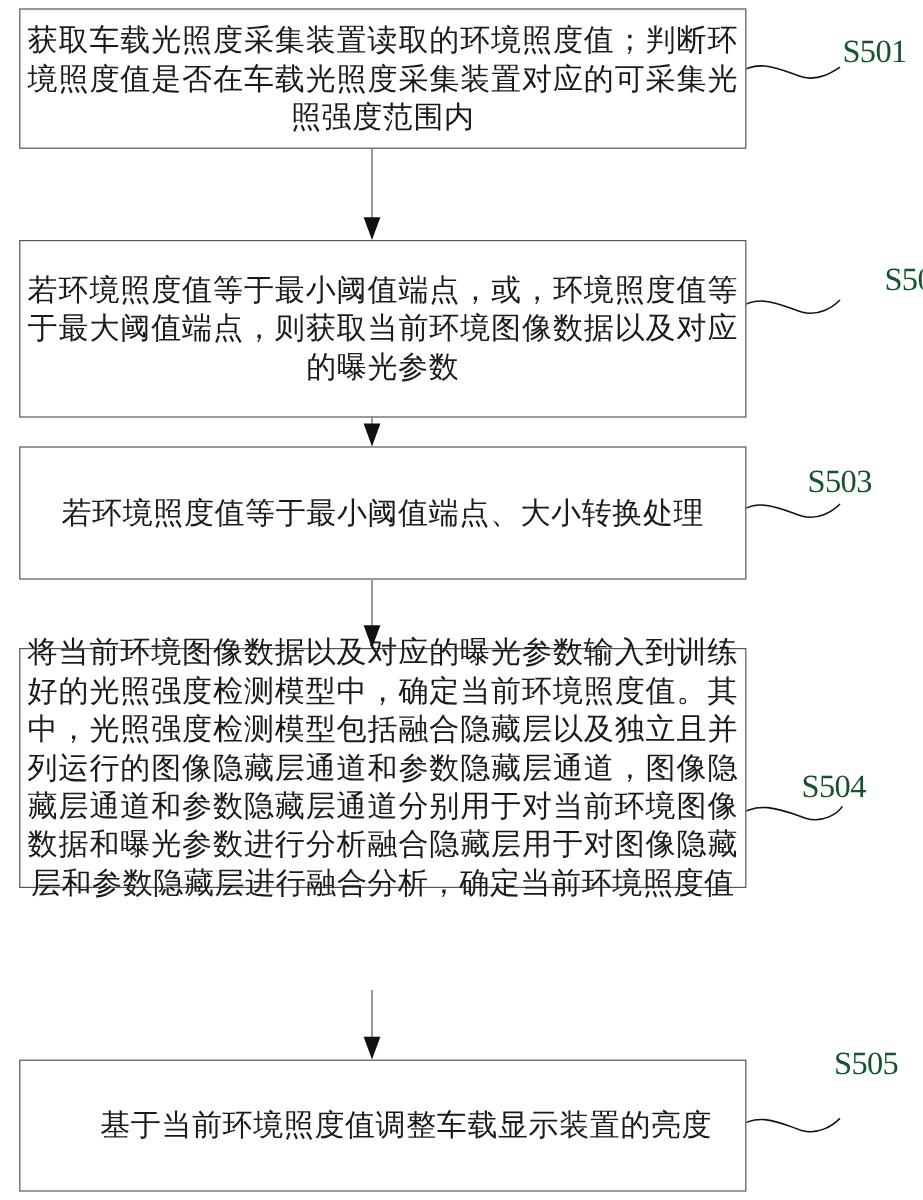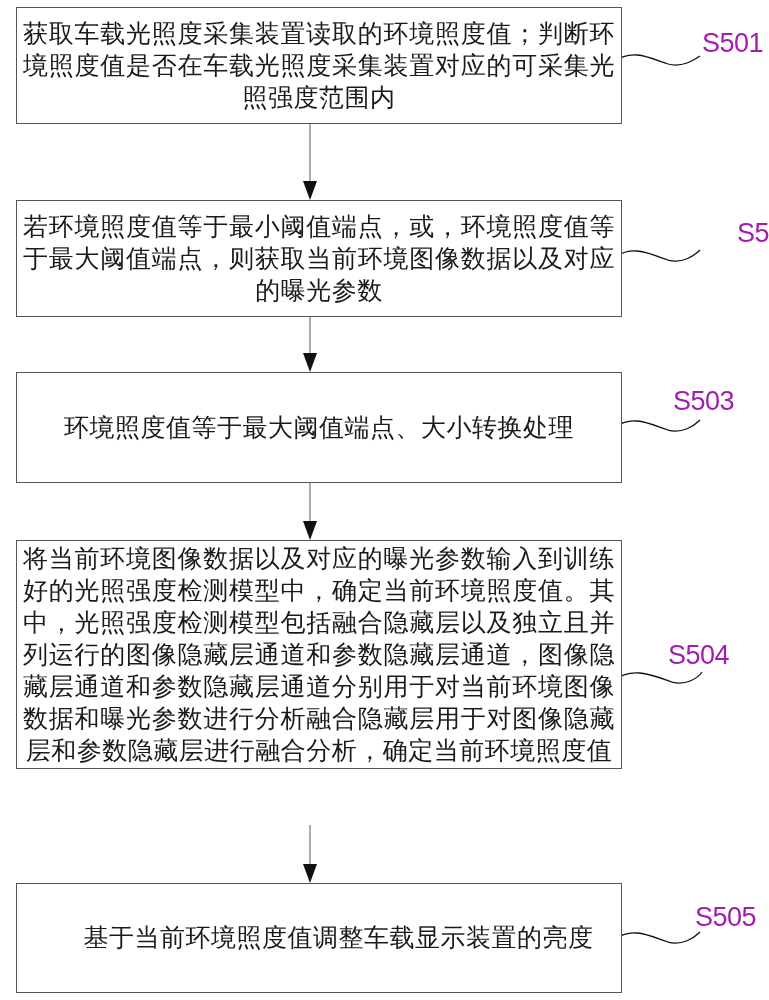--- a/index.html
+++ b/index.html
@@ -5,31 +5,31 @@
     html, body { margin: 0; padding: 0; background: #ffffff; }
     body { width: 769px; height: 1000px; position: relative; overflow: hidden;
            font-family: "DejaVu Serif", "Liberation Serif", serif; color: #1a1a1a; }
     .box { position: absolute; left: 16px; width: 606px; border: 1.5px solid #555;
            box-sizing: border-box; display: flex; align-items: center; justify-content: center;
            background: #fff; }
     .box .txt { font-size: 25px; line-height: 32px; text-align: center; letter-spacing: 0.5px;
                 width: 592px; text-align-last: center; }
     .box .txt.just { text-align: justify; text-align-last: center; }
     #b1 { top: 7px; height: 117px; }
-    #b2 { top: 200px; height: 117px; }
+    #b2 { top: 200px; height: 148px; }
     #b3 { top: 372px; height: 111px; }
-    #b4 { top: 540px; height: 229px; }
+    #b4 { top: 540px; height: 200px; }
     #b5 { top: 883px; height: 110px; padding-left: 39px; }
-    .label { position: absolute; font-size: 27px; font-family: Liberation Sans, sans-serif;
-             letter-spacing: -0.5px; color: #a21caf; }
+    .label { position: absolute; font-size: 27px; font-family: Liberation Serif, serif;
+             letter-spacing: -0.5px; color: #14532d; }
     #l1 { left: 702px; top: 28px; }
     #l2 { left: 737px; top: 218px; }
     #l3 { left: 673px; top: 386px; }
     #l4 { left: 668px; top: 640px; }
-    #l5 { left: 695px; top: 902px; }
+    #l5 { left: 695px; top: 871px; }
     svg.overlay { position: absolute; left: 0; top: 0; width: 769px; height: 1000px; pointer-events: none; }
   </style>
 </head>
 <body>
 
 <svg class="overlay" xmlns="http://www.w3.org/2000/svg">
 
   <g>
     <line x1="310" y1="124" x2="310" y2="185" stroke="#777" stroke-width="1.2"></line>
     <polygon points="303,181 317,181 310,200" fill="#111"></polygon>
@@ -58,21 +58,21 @@
   <div class="txt just">获取车载光照度采集装置读取的环境照度值；判断环境照度值是否在车载光照度采集装置对应的可采集光照强度范围内</div>
 </div>
 <div class="label" id="l1">S501</div>
 
 <div class="box" id="b2">
   <div class="txt just">若环境照度值等于最小阈值端点，或，环境照度值等于最大阈值端点，则获取当前环境图像数据以及对应的曝光参数</div>
 </div>
 <div class="label" id="l2">S502</div>
 
 <div class="box" id="b3">
-  <div class="txt">环境照度值等于最大阈值端点、大小转换处理</div>
+  <div class="txt">若环境照度值等于最小阈值端点、大小转换处理</div>
 </div>
 <div class="label" id="l3">S503</div>
 
 <div class="box" id="b4">
   <div class="txt just">将当前环境图像数据以及对应的曝光参数输入到训练好的光照强度检测模型中，确定当前环境照度值。其中，光照强度检测模型包括融合隐藏层以及独立且并列运行的图像隐藏层通道和参数隐藏层通道，图像隐藏层通道和参数隐藏层通道分别用于对当前环境图像数据和曝光参数进行分析融合隐藏层用于对图像隐藏层和参数隐藏层进行融合分析，确定当前环境照度值</div>
 </div>
 <div class="label" id="l4">S504</div>
 
 <div class="box" id="b5">
   <div class="txt">基于当前环境照度值调整车载显示装置的亮度</div>

